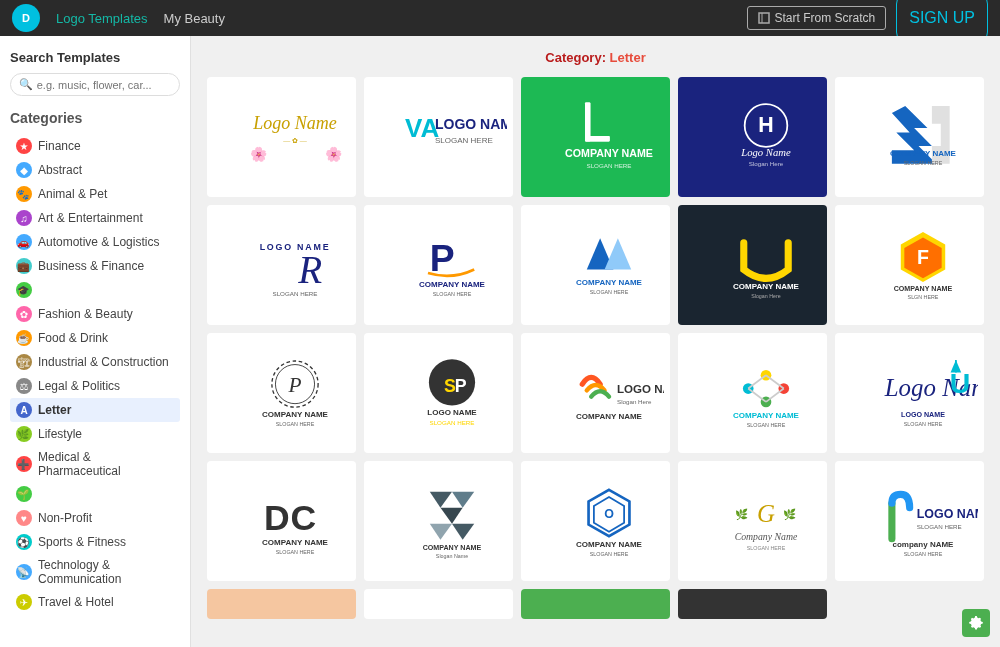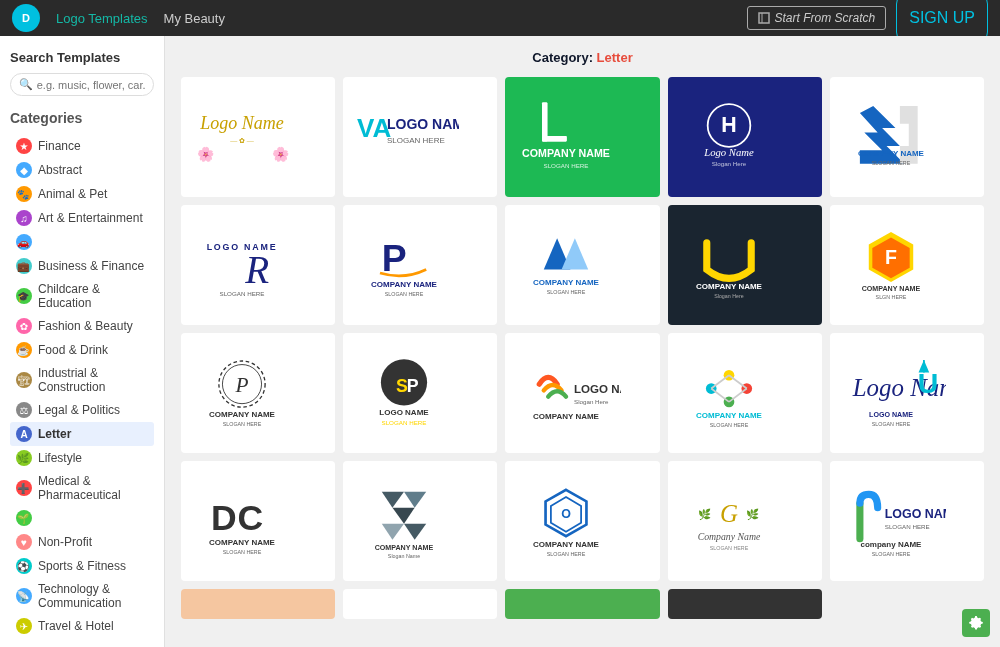--- a/index.html
+++ b/index.html
@@ -35,42 +35,42 @@
       gap: 10px;
     }
     .btn-scratch {
       background: transparent;
       border: 1px solid #aaa;
       color: #ccc;
       padding: 4px 10px;
       font-size: 12px;
       border-radius: 3px;
       cursor: pointer;
-      display: flex; align-items: center; gap: 5px; font-style: italic;
+      display: flex; align-items: center; gap: 5px;
     }
     .btn-signup {
       background: transparent;
       border: 1px solid #00c0e0;
       color: #00c0e0;
       padding: 16px 12px;
       font-size: 16px;
       border-radius: 12px;
       cursor: pointer;
     }
 
     
     .main-layout {
       display: flex;
       height: calc(647px - 36px);
       overflow: hidden;
     }
 
     
     .sidebar {
-      width: 165px;
+      width: 191px;
       background: white;
       flex-shrink: 0;
       padding: 14px 10px;
       overflow-y: auto;
       border-right: 1px solid #e0e0e0;
     }
     .sidebar h3 {
       font-size: 13px;
       font-weight: bold;
       margin-bottom: 8px;
@@ -139,21 +139,21 @@
       overflow-y: auto;
       padding: 14px 16px;
       background: #f0f0f0;
     }
     .category-label {
       text-align: center;
       font-size: 13px;
       color: #555;
       margin-bottom: 12px;
     }
-    .category-label span { color: #0f172a; font-weight: bold; }
+    .category-label span { color: #b91c1c; font-weight: bold; }
 
     .grid {
       display: grid;
       grid-template-columns: repeat(5, 1fr);
       gap: 8px;
     }
     .logo-card {
       background: white;
       border-radius: 4px;
       display: flex;
@@ -164,21 +164,21 @@
       cursor: pointer;
       min-height: 120px;
       overflow: hidden;
     }
 
     
     .logo-svg-container {
       width: 100%;
       display: flex;
       align-items: center;
-      justify-content: flex-start;
+      justify-content: flex-end;
       flex: 1;
     }
     .logo-card svg {
       max-width: 100%;
       max-height: 80px;
     }
 
     
     .bg-green { background: #1db954; }
     .bg-navy { background: #1a237e; }
@@ -251,28 +251,28 @@
     <div class="cat-item">
       <span class="cat-icon orange">🐾</span>
       <span>Animal &amp; Pet</span>
     </div>
     <div class="cat-item">
       <span class="cat-icon purple">♫</span>
       <span>Art &amp; Entertainment</span>
     </div>
     <div class="cat-item">
       <span class="cat-icon blue">🚗</span>
+      <span>Automotive &amp; Logistics</span>
     </div>
     <div class="cat-item">
       <span class="cat-icon teal">💼</span>
       <span>Business &amp; Finance</span>
     </div>
     <div class="cat-item">
       <span class="cat-icon green">🎓</span>
-      <span>Childcare &amp; Education</span>
     </div>
     <div class="cat-item">
       <span class="cat-icon pink">✿</span>
       <span>Fashion &amp; Beauty</span>
     </div>
     <div class="cat-item">
       <span class="cat-icon orange">☕</span>
       <span>Food &amp; Drink</span>
     </div>
     <div class="cat-item">

